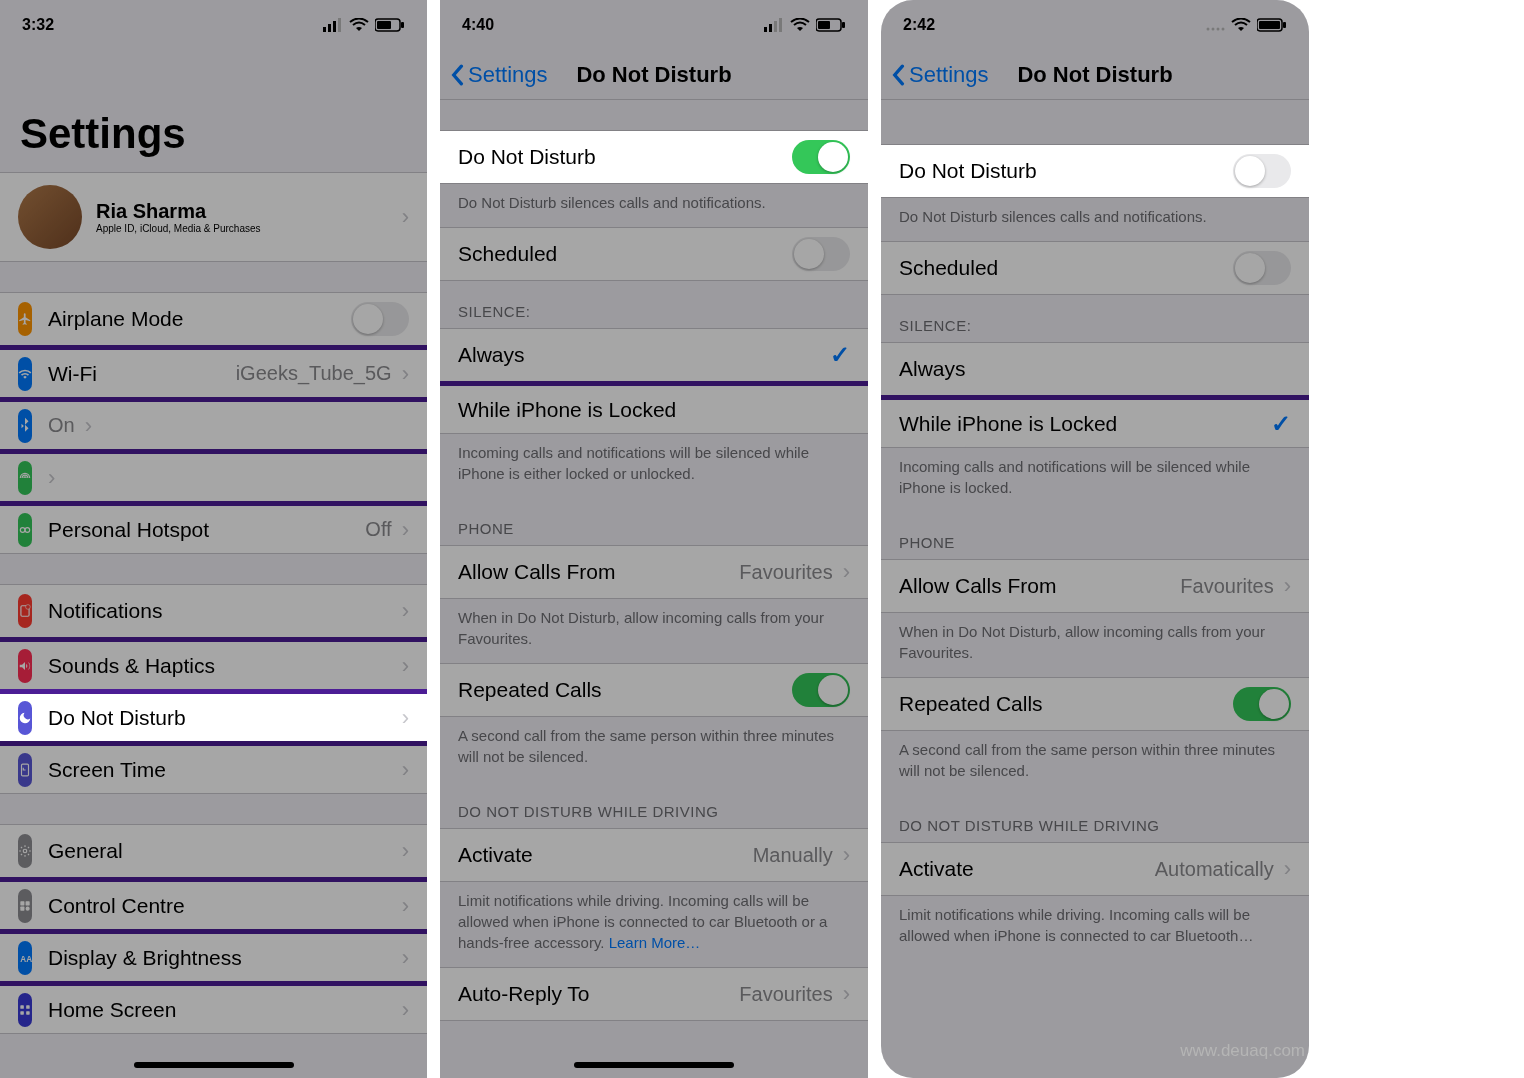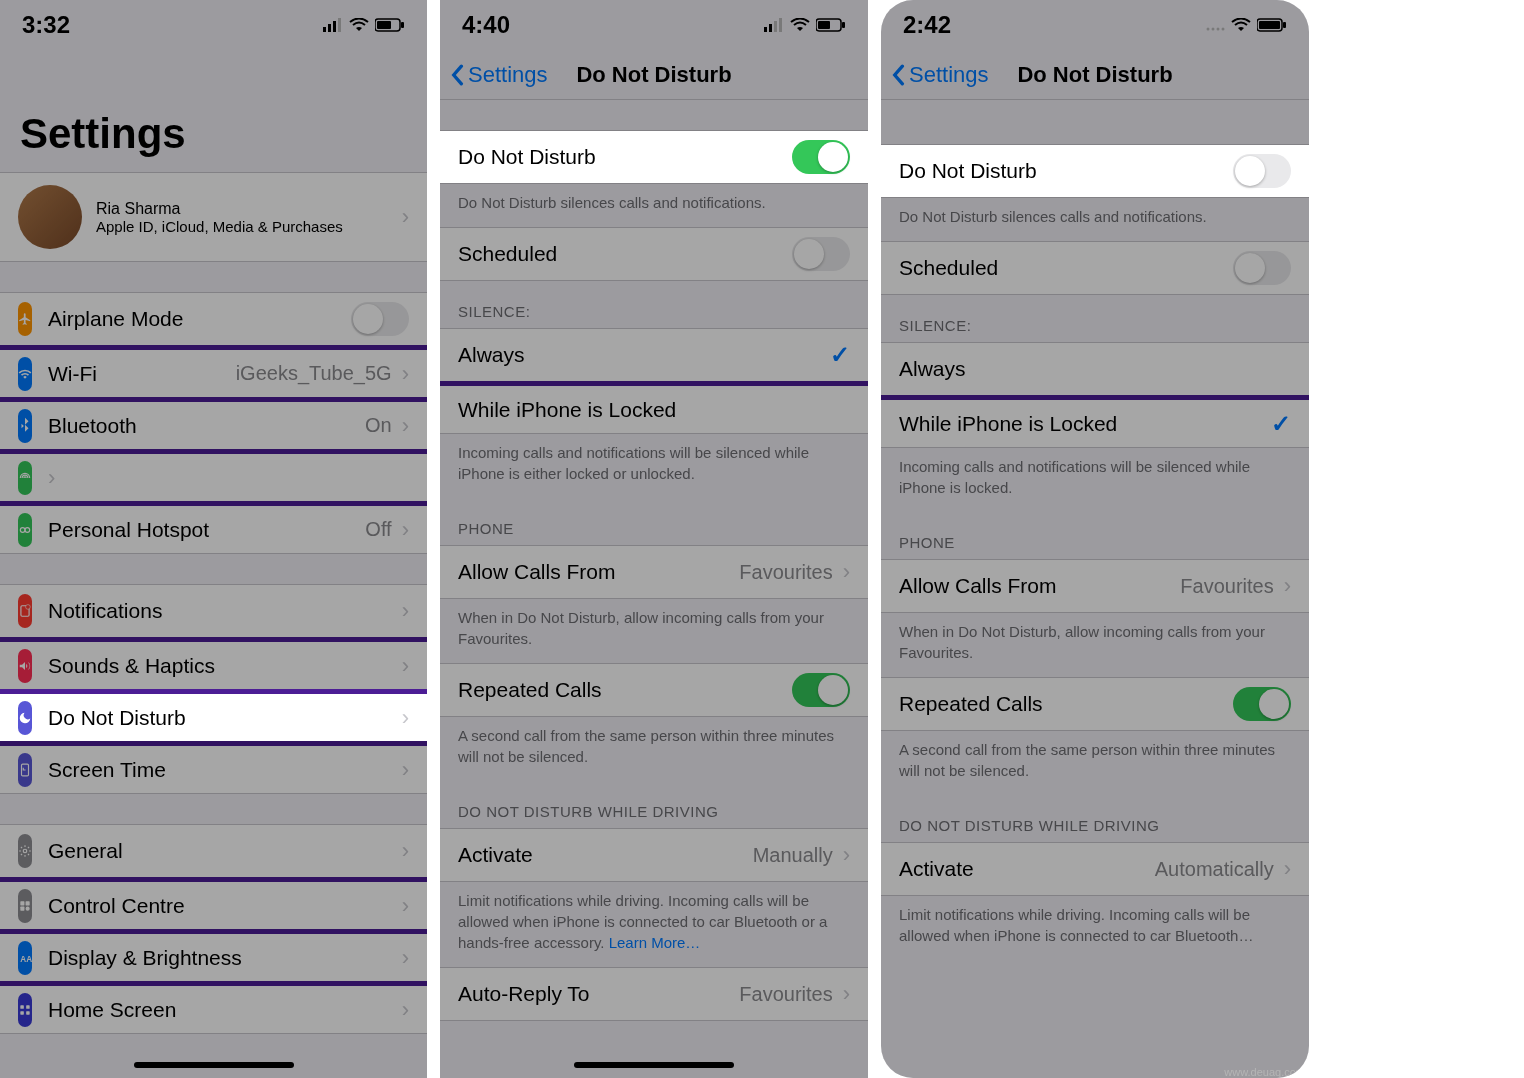--- a/index.html
+++ b/index.html
@@ -4,21 +4,21 @@
 <style>
   * { box-sizing: border-box; margin: 0; padding: 0; font-family: -apple-system, "Helvetica Neue", Arial, sans-serif; }
   body { width: 1524px; height: 1078px; background: #ffffff; display: flex; gap: 13px; position: relative; }
   .pane { height: 1078px; background: #f0eff5; overflow: hidden; position: relative; }
   .pane1 { width: 427px; }
   .pane2 { width: 428px; }
   .pane3 { width: 428px; border-radius: 32px; }
   .dimmer { position:absolute; inset:0; background: rgba(0,0,0,0.35); pointer-events:none; z-index:5; }
 
   
-  .statusbar { height: 50px; display:flex; align-items:center; justify-content:space-between; padding:4px 22px; font-size:24px; font-weight:600; color:#000; }
+  .statusbar { height: 50px; display:flex; align-items:center; justify-content:space-between; padding:4px 22px; font-size:16px; font-weight:600; color:#000; }
   .sb-right { display:flex; align-items:center; gap:6px; }
   .sig, .wifi, .batt { display:inline-block; }
   .sig svg, .wifi svg, .batt svg { display:block; }
 
   
   .large-title { font-size:42px; font-weight:700; color:#000; padding: 60px 20px 14px 20px; }
 
   
   .navbar { height:50px; display:flex; align-items:center; position:relative; border-bottom:1px solid #c8c7cc; }
   .nav-back { display:flex; align-items:center; color:#007aff; font-size:22px; padding-left:10px; }
@@ -45,28 +45,28 @@
   .toggle { width:58px; height:34px; border-radius:17px; position:relative; }
   .toggle.on { background:#34c759; }
   .toggle.off { background:#e9e9eb; }
   .toggle .knob { width:30px; height:30px; background:#fff; border-radius:50%; position:absolute; top:2px; box-shadow:0 1px 3px rgba(0,0,0,0.3); }
   .toggle.on .knob { right:2px; }
   .toggle.off .knob { left:2px; }
 
   
   .profile-row { padding:12px 18px; display:flex; align-items:center; background:#fff; border-top:1px solid #c8c7cc; border-bottom:1px solid #c8c7cc; }
   .avatar { width:64px; height:64px; border-radius:50%; background:linear-gradient(135deg,#b07a4a,#7a4a2a); margin-right:14px; flex-shrink:0; }
-  .profile-text .name { font-size:16px; color:#000; }
-  .profile-text .sub { font-size:15px; color:#000; }
+  .profile-text .name { font-size:20px; color:#000;font-weight:bold; }
+  .profile-text .sub { font-size:10px; color:#000; }
   .profile-row .chevron { margin-left:auto; color:#c7c7cc; font-size:22px; }
 
   
   .home-ind { position:absolute; bottom:10px; left:50%; transform:translateX(-50%); width:160px; height:6px; background:#000; border-radius:3px; z-index:20; }
   
-  .watermark { position:absolute; right:4px; bottom:0; font-size:11px; color:#b5b5b5; z-index:20; }
+  .watermark { position:absolute; right:4px; bottom:17px; font-size:17px; color:#b5b5b5; z-index:20; }
 
   
   .icon svg { width:20px; height:20px; fill:#fff; }
 </style>
 </head>
 <body>
 
 <div class="pane pane1">
   <div class="dimmer"></div>
   <div class="statusbar">
@@ -130,21 +130,20 @@
       <div class="label">Wi-Fi</div>
       <div class="value">iGeeks_Tube_5G</div>
       <span class="chevron">›</span>
     </div>
     <div class="row">
       <div class="icon" style="background:#007aff">
           <svg viewBox="0 0 24 24">
             <path d="M12 2v20l6-6-6-6 6-6-6-6zM6 8l4 4-4 4"></path>
           </svg>
         </div>
-      <div class="label">Bluetooth</div>
       <div class="value">On</div>
       <span class="chevron">›</span>
     </div>
     <div class="row">
       <div class="icon" style="background:#34c759">
           <svg viewBox="0 0 24 24">
             <path d="M4 12a8 8 0 0 1 16 0M7 12a5 5 0 0 1 10 0M10 12a2 2 0 0 1 4 0" fill="none" stroke="#fff" stroke-width="2"></path>
           </svg>
         </div>
       <span class="chevron">›</span>

